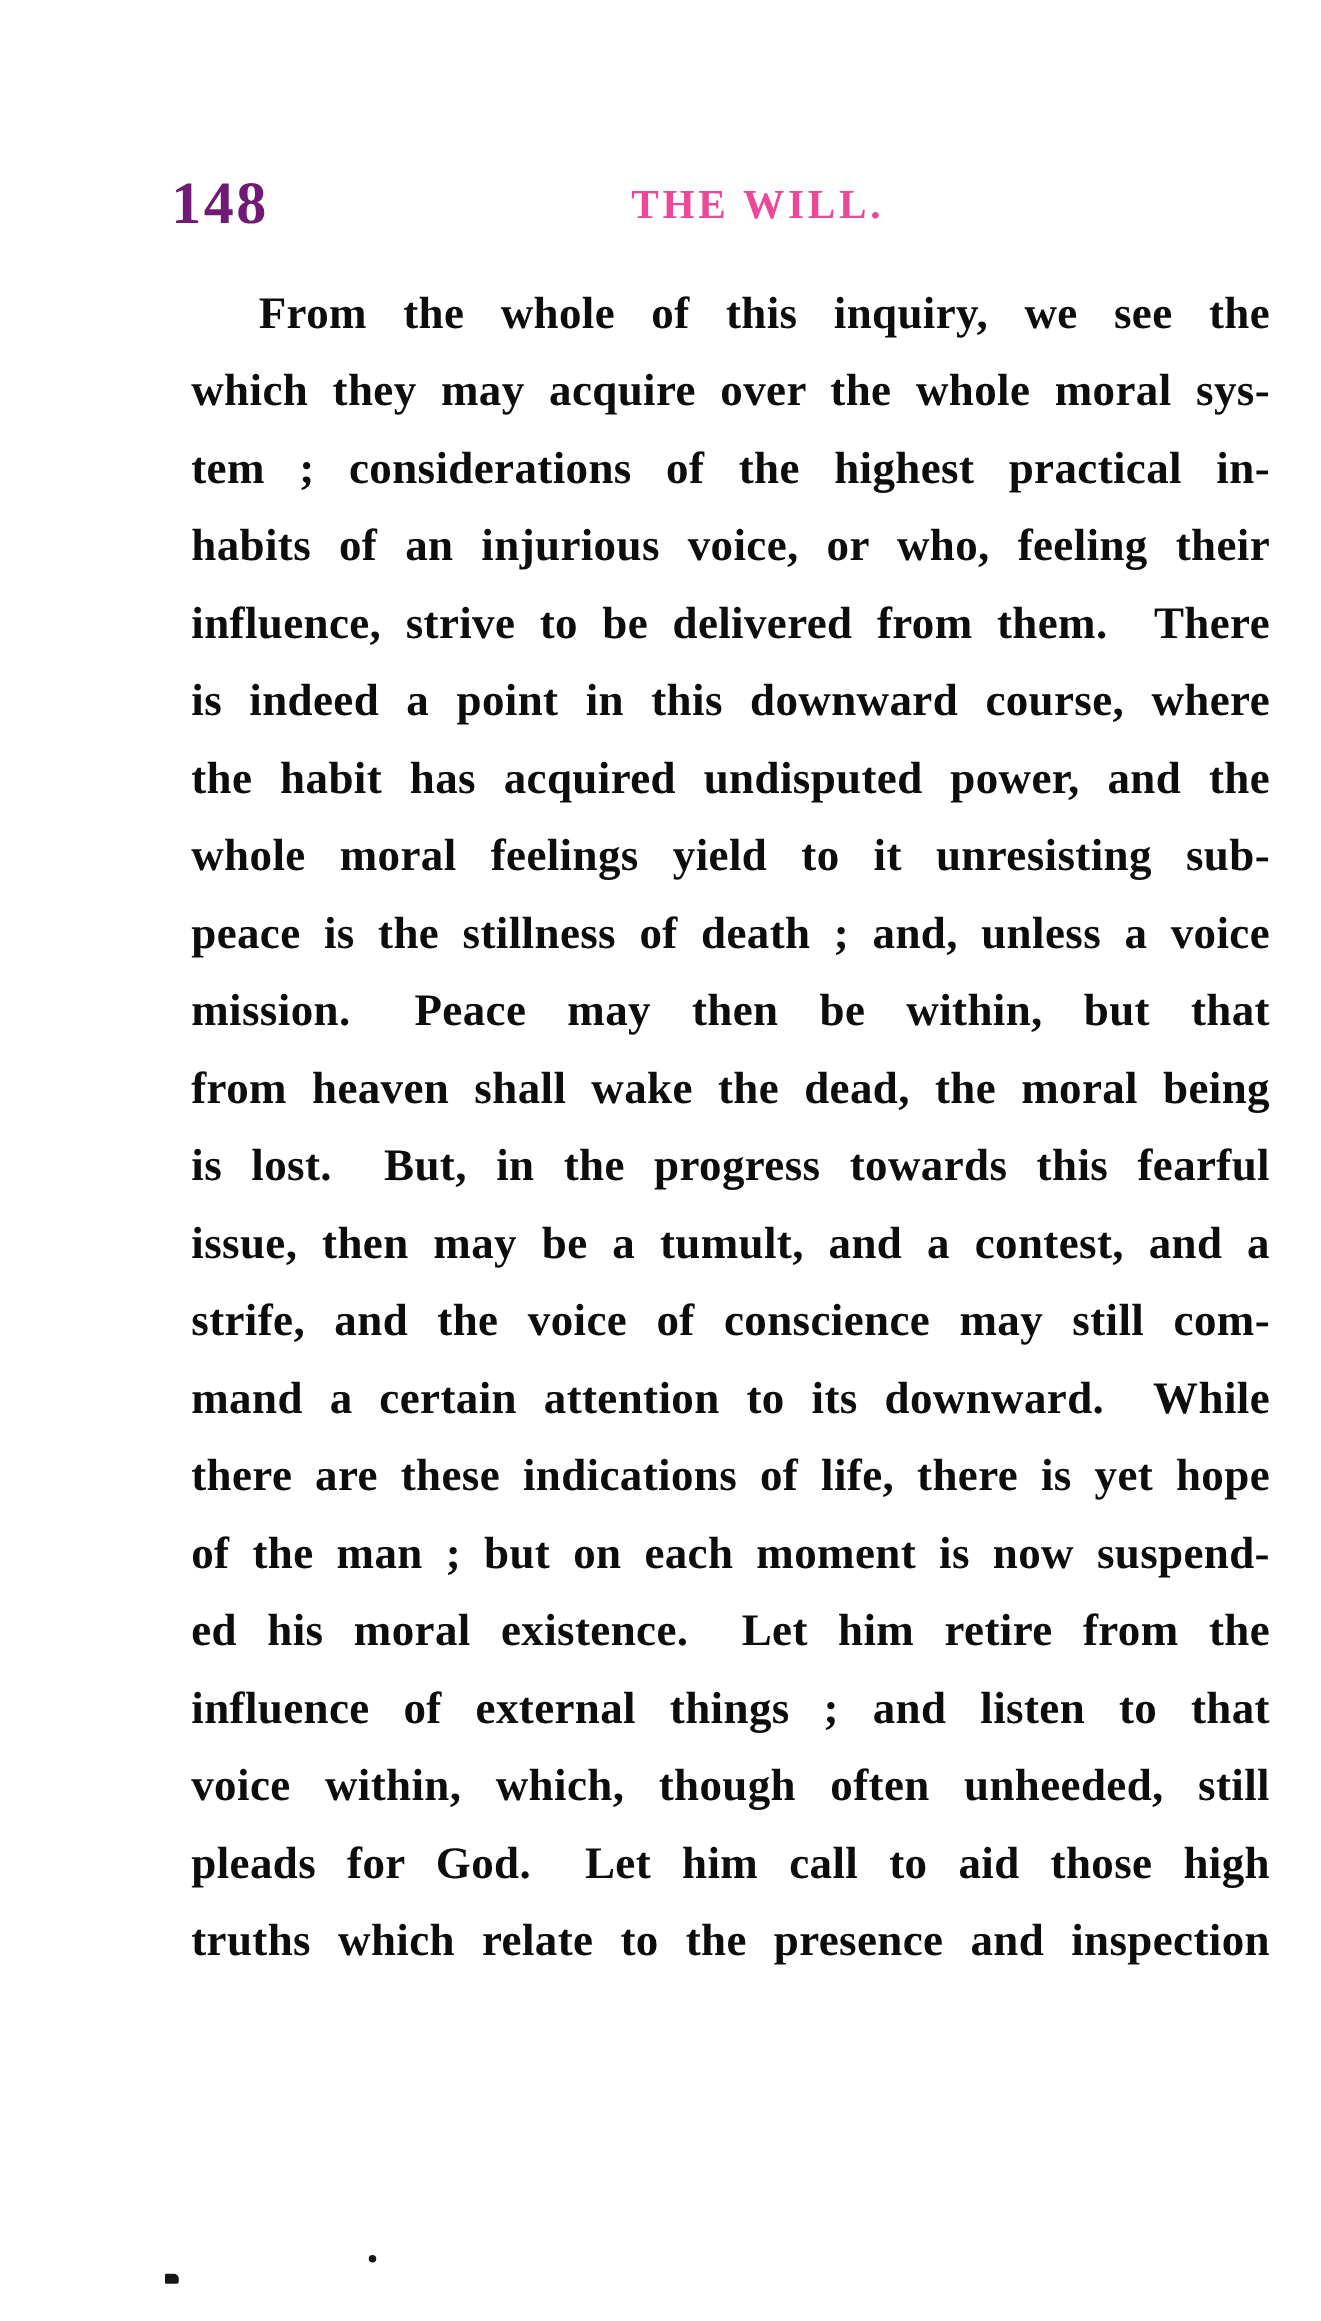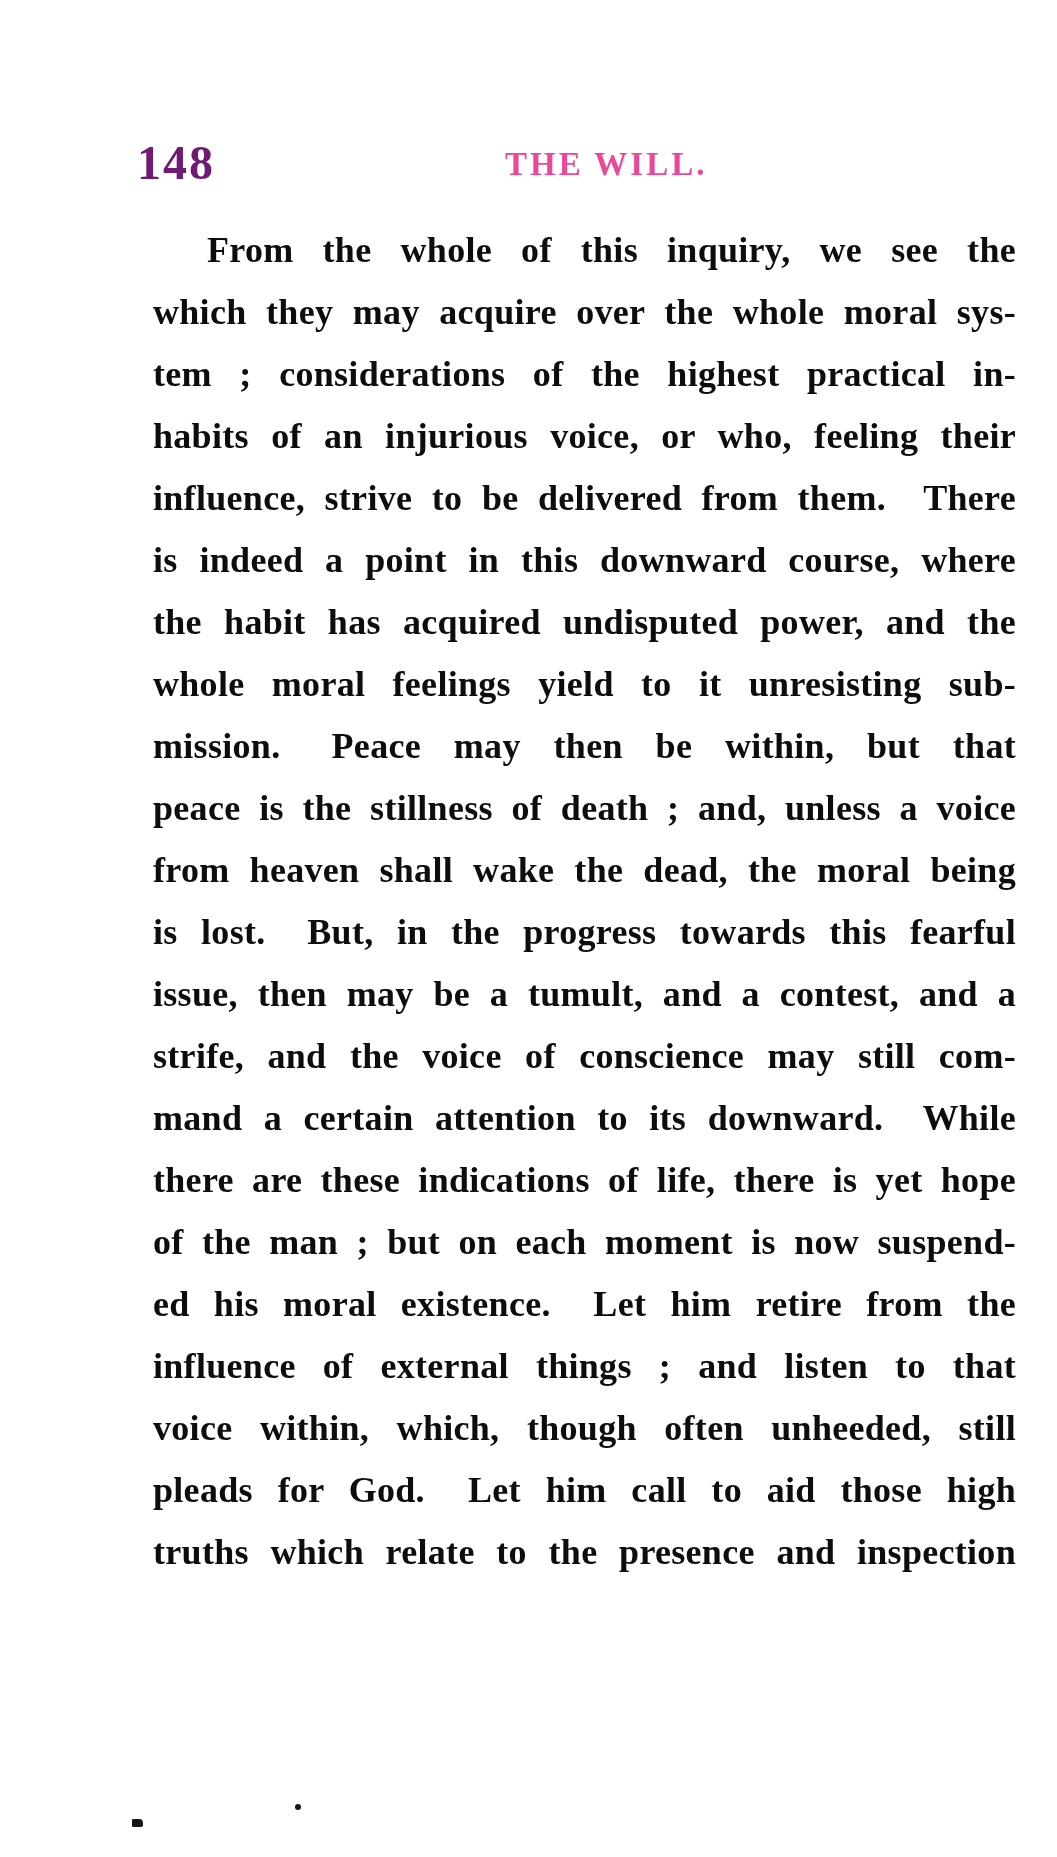--- a/index.html
+++ b/index.html
@@ -89,22 +89,22 @@
 
   <div class="textblock">
     <div class="line indent">From the whole of this inquiry, we see the</div>
     <div class="line">which they may acquire over the whole moral sys-</div>
     <div class="line">tem ; considerations of the highest practical in-</div>
     <div class="line">habits of an injurious voice, or who, feeling their</div>
     <div class="line">influence, strive to be delivered from them.  There</div>
     <div class="line">is indeed a point in this downward course, where</div>
     <div class="line">the habit has acquired undisputed power, and the</div>
     <div class="line">whole moral feelings yield to it unresisting sub-</div>
+    <div class="line">peace is the stillness of death ; and, unless a voice</div>
     <div class="line">mission.  Peace may then be within, but that</div>
-    <div class="line">peace is the stillness of death ; and, unless a voice</div>
     <div class="line">from heaven shall wake the dead, the moral being</div>
     <div class="line">is lost.  But, in the progress towards this fearful</div>
     <div class="line">issue, then may be a tumult, and a contest, and a</div>
     <div class="line">strife, and the voice of conscience may still com-</div>
     <div class="line">mand a certain attention to its downward.  While</div>
     <div class="line">there are these indications of life, there is yet hope</div>
     <div class="line">of the man ; but on each moment is now suspend-</div>
     <div class="line">ed his moral existence.  Let him retire from the</div>
     <div class="line">influence of external things ; and listen to that</div>
     <div class="line">voice within, which, though often unheeded, still</div>

